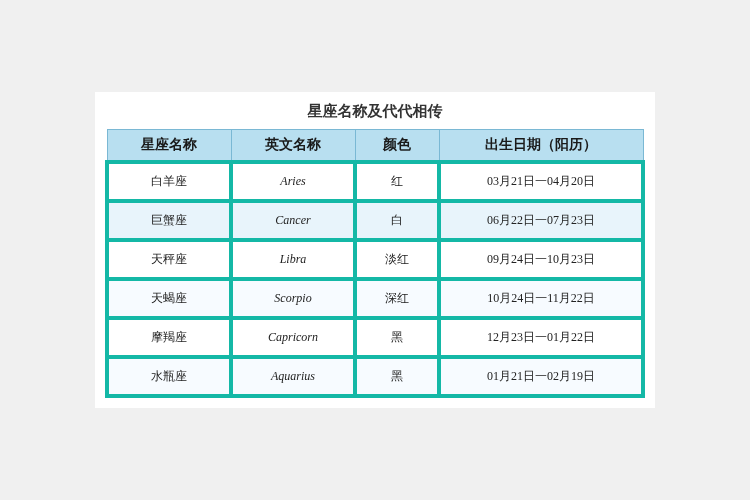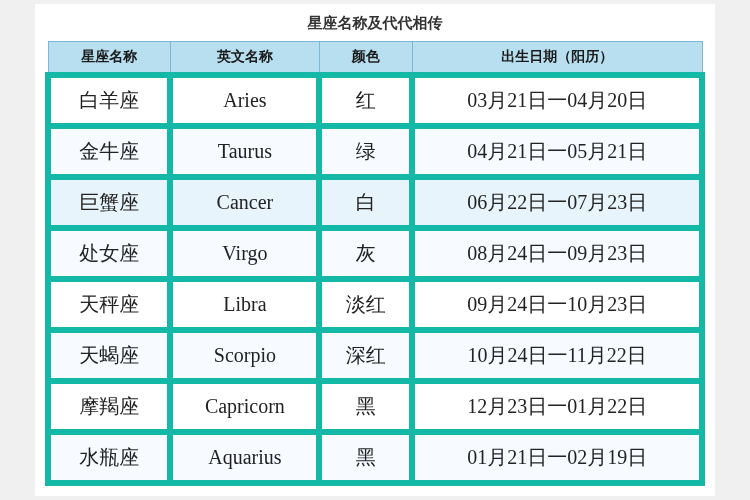--- a/index.html
+++ b/index.html
@@ -8,21 +8,21 @@
       height: 500px;
       background: #f0f0f0;
       display: flex;
       align-items: center;
       justify-content: center;
       font-family: "SimSun", "宋体", serif;
       font-size: 14px;
     }
     .container {
       background: #fff;
-      width: 680px;
+      width: 560px;
       padding: 10px;
     }
     .page-title {
       text-align: center;
       font-size: 15px;
       color: #333;
       margin-bottom: 8px;
       font-weight: bold;
     }
     table {
@@ -44,27 +44,28 @@
     tbody tr {
       background-color: #ffffff;
     }
     tbody tr:nth-child(even) {
       background-color: #f7fbff;
     }
     tbody tr.highlight {
       background-color: #e8f4fb;
     }
     tbody td {
-      border: 6px solid #14b8a6;
+      border: 4px solid #14b8a6;
       padding: 9px 10px;
       text-align: center;
       color: #222;
-      font-size: 20px;
+      font-size: 12px;
     }
     tbody td:nth-child(2) {
+      font-style: italic;
     }
   </style>
 </head>
 <body>
 
 <div class="container">
   <div class="page-title">星座名称及代代相传</div>
   <table>
     <thead>
       <tr>
@@ -74,37 +75,25 @@
         <th>出生日期（阳历）</th>
       </tr>
     </thead>
     <tbody id="table-body">
     <tr>
           <td>白羊座</td>
           <td>Aries</td>
           <td>红</td>
           <td>03月21日一04月20日</td>
         </tr>
-        <tr>
-          <td>金牛座</td>
-          <td>Taurus</td>
-          <td>绿</td>
-          <td>04月21日一05月21日</td>
-        </tr>
         <tr class="highlight">
           <td>巨蟹座</td>
           <td>Cancer</td>
           <td>白</td>
           <td>06月22日一07月23日</td>
-        </tr>
-        <tr>
-          <td>处女座</td>
-          <td>Virgo</td>
-          <td>灰</td>
-          <td>08月24日一09月23日</td>
         </tr>
         <tr>
           <td>天秤座</td>
           <td>Libra</td>
           <td>淡红</td>
           <td>09月24日一10月23日</td>
         </tr>
         <tr>
           <td>天蝎座</td>
           <td>Scorpio</td>

